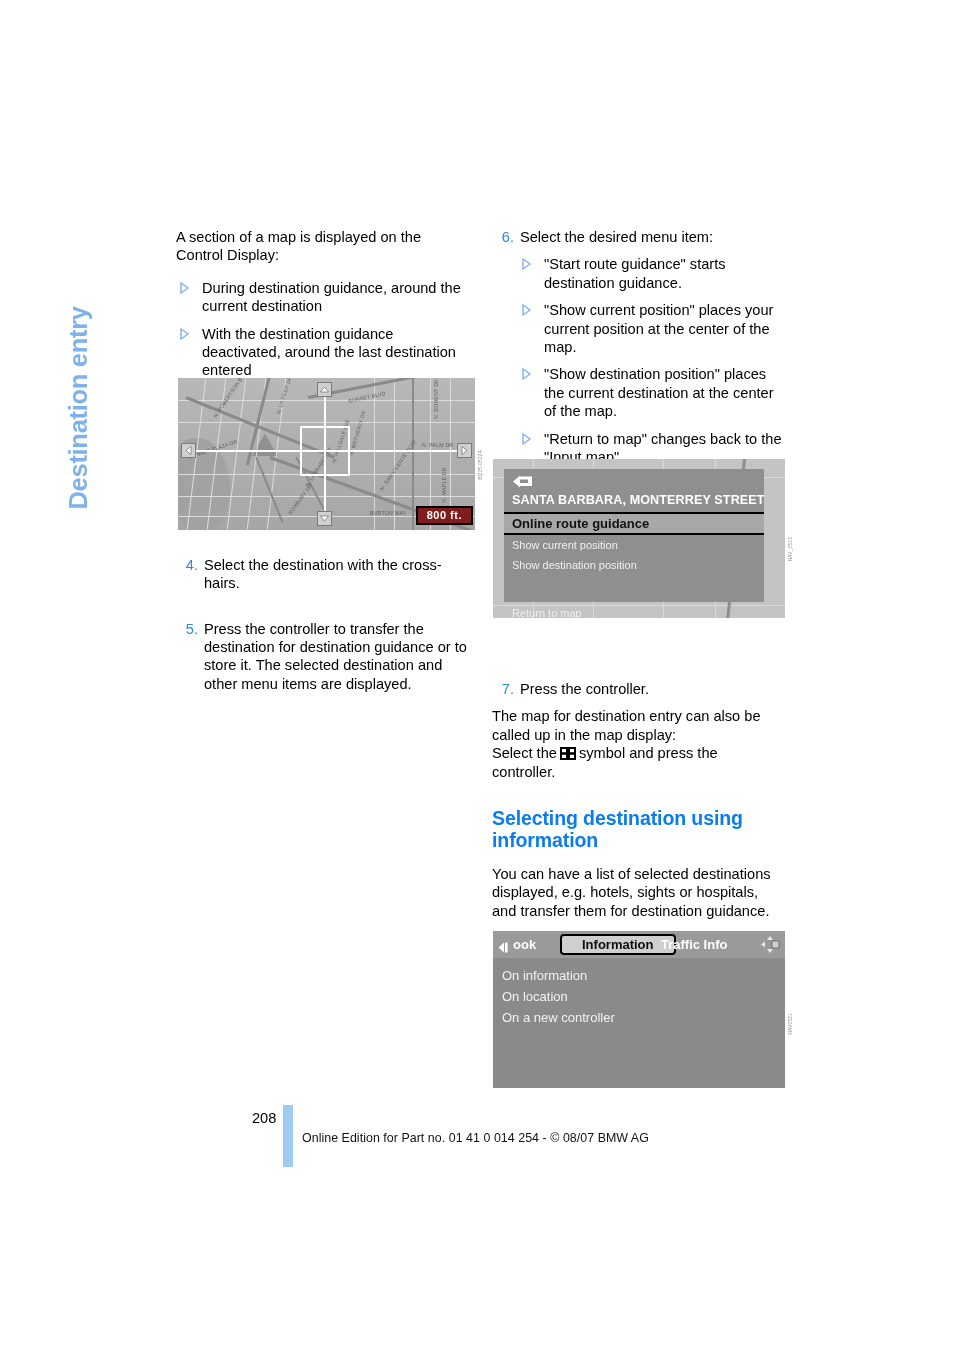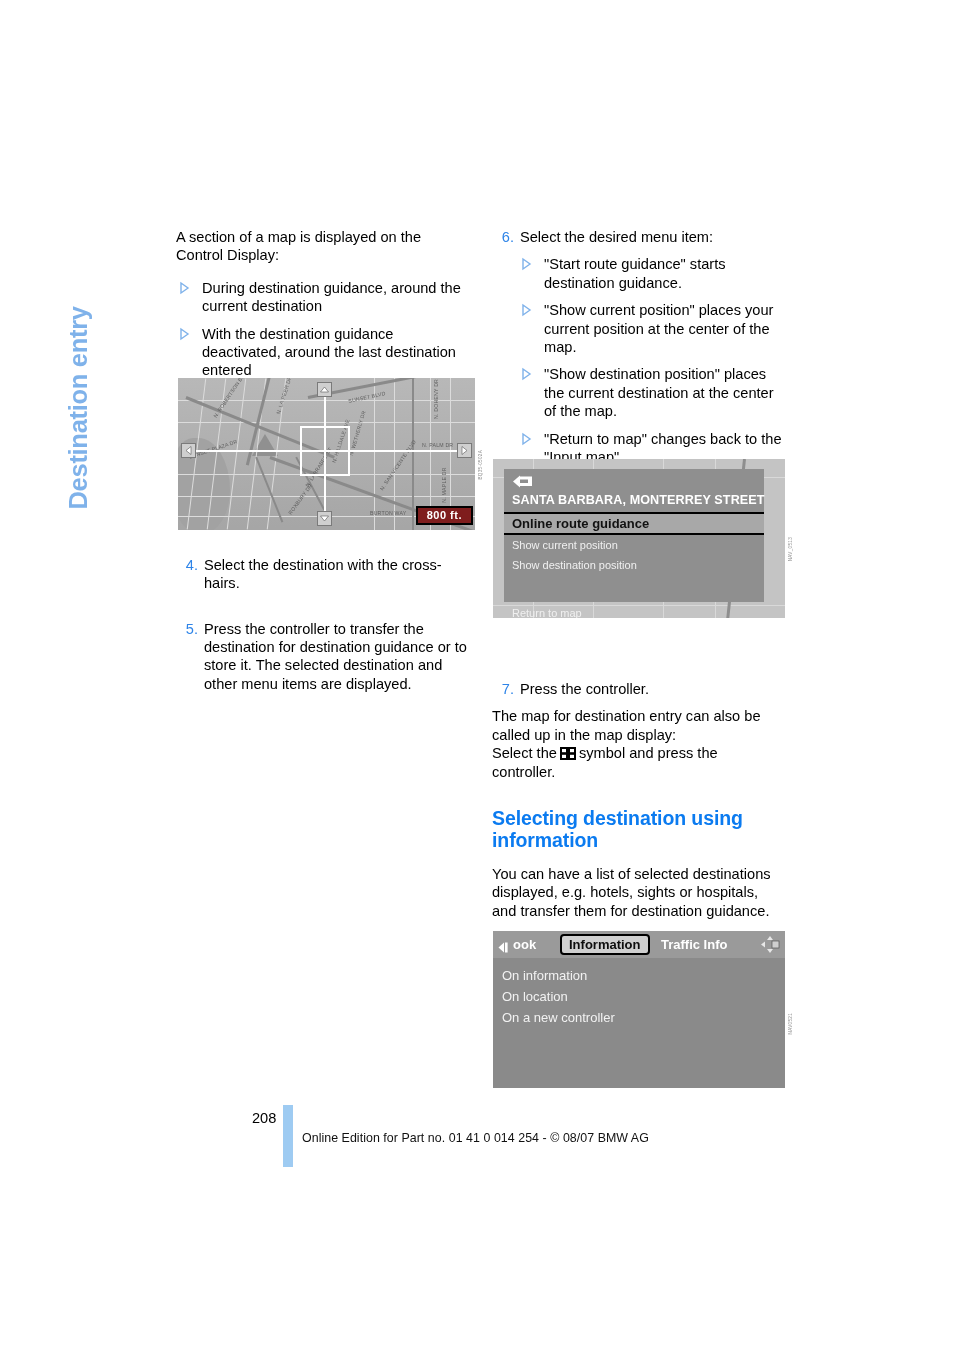--- a/index.html
+++ b/index.html
@@ -264,21 +264,21 @@
     color: #ffffff;
     display: flex; align-items: center;
     white-space: nowrap;
     font-weight: bold;
   }
   #fig-info .tab.sel {
     background: #cfcfcf;
     color: #0d0d0d;
     border: 2px solid #000;
     border-radius: 4px;
-    padding: 0 7px;
+    padding: 0 20px;
     box-sizing: border-box;
   }
   #fig-info .body-area {
     position: absolute; left: 0; top: 27px;
     width: 292px; height: 130px;
     background: #8a8a8a;
   }
   #fig-info .info-item {
     position: absolute; left: 9px;
     font-size: 13px;

